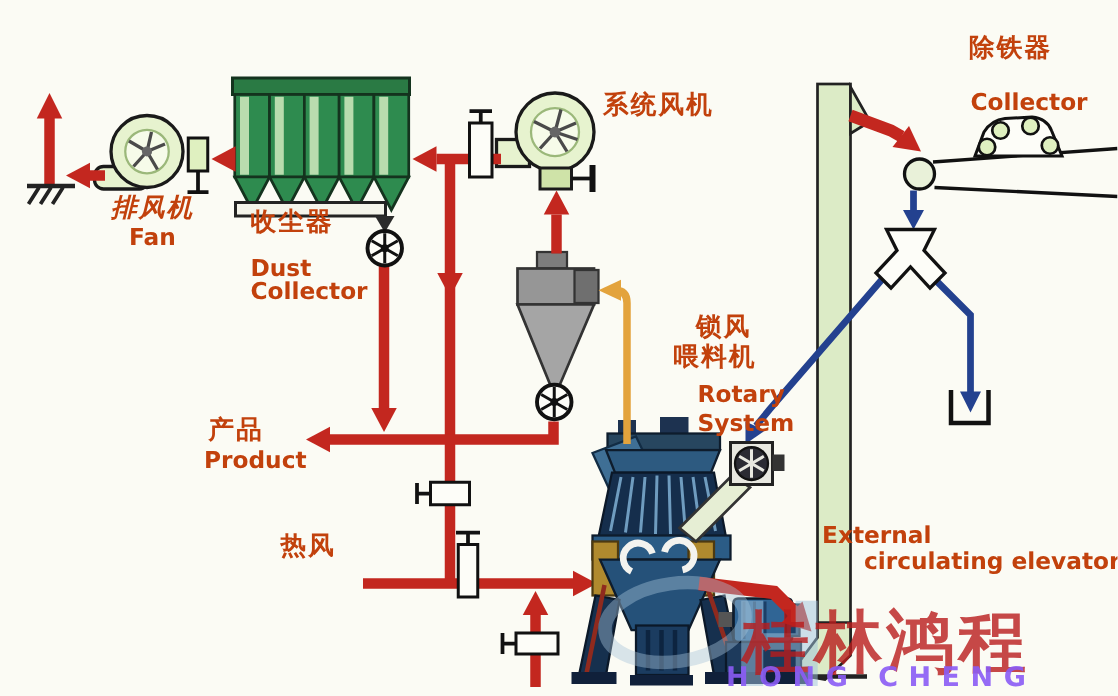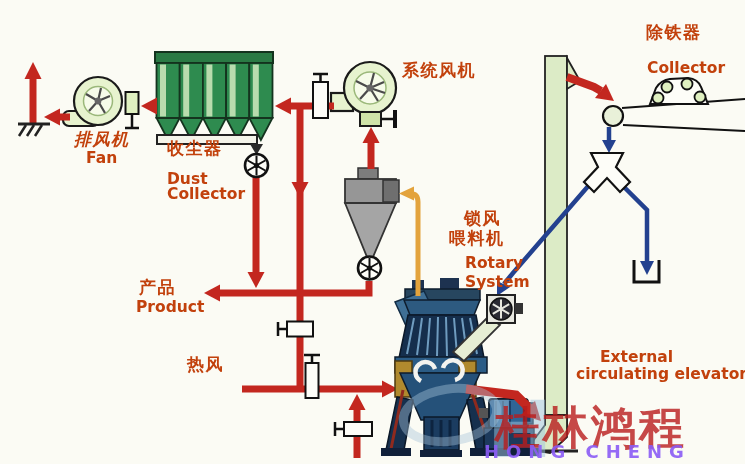--- a/index.html
+++ b/index.html
@@ -262,18 +262,18 @@
   <div class="lbl zh" style="left:464px;top:210px;">锁风</div>
   <div class="lbl zh" style="left:449px;top:230px;">喂料机</div>
   <div class="lbl en" style="left:465px;top:255px;">Rotary</div>
   <div class="lbl en" style="left:465px;top:274px;">System</div>
 
   <div class="lbl zh" style="left:139px;top:279px;">产品</div>
   <div class="lbl en" style="left:136px;top:299px;">Product</div>
 
   <div class="lbl zh" style="left:187px;top:356px;">热风</div>
 
-  <div class="lbl en" style="left:600px;top:349px;">External</div>
+  <div class="lbl en" style="left:548px;top:349px;">External</div>
   <div class="lbl en" style="left:576px;top:366px;">circulating elevator</div>
 
   <div class="wm-zh">桂林鸿程</div>
   <div class="wm-en">HONG CHENG</div>
 </div>
 
 </body></html>

